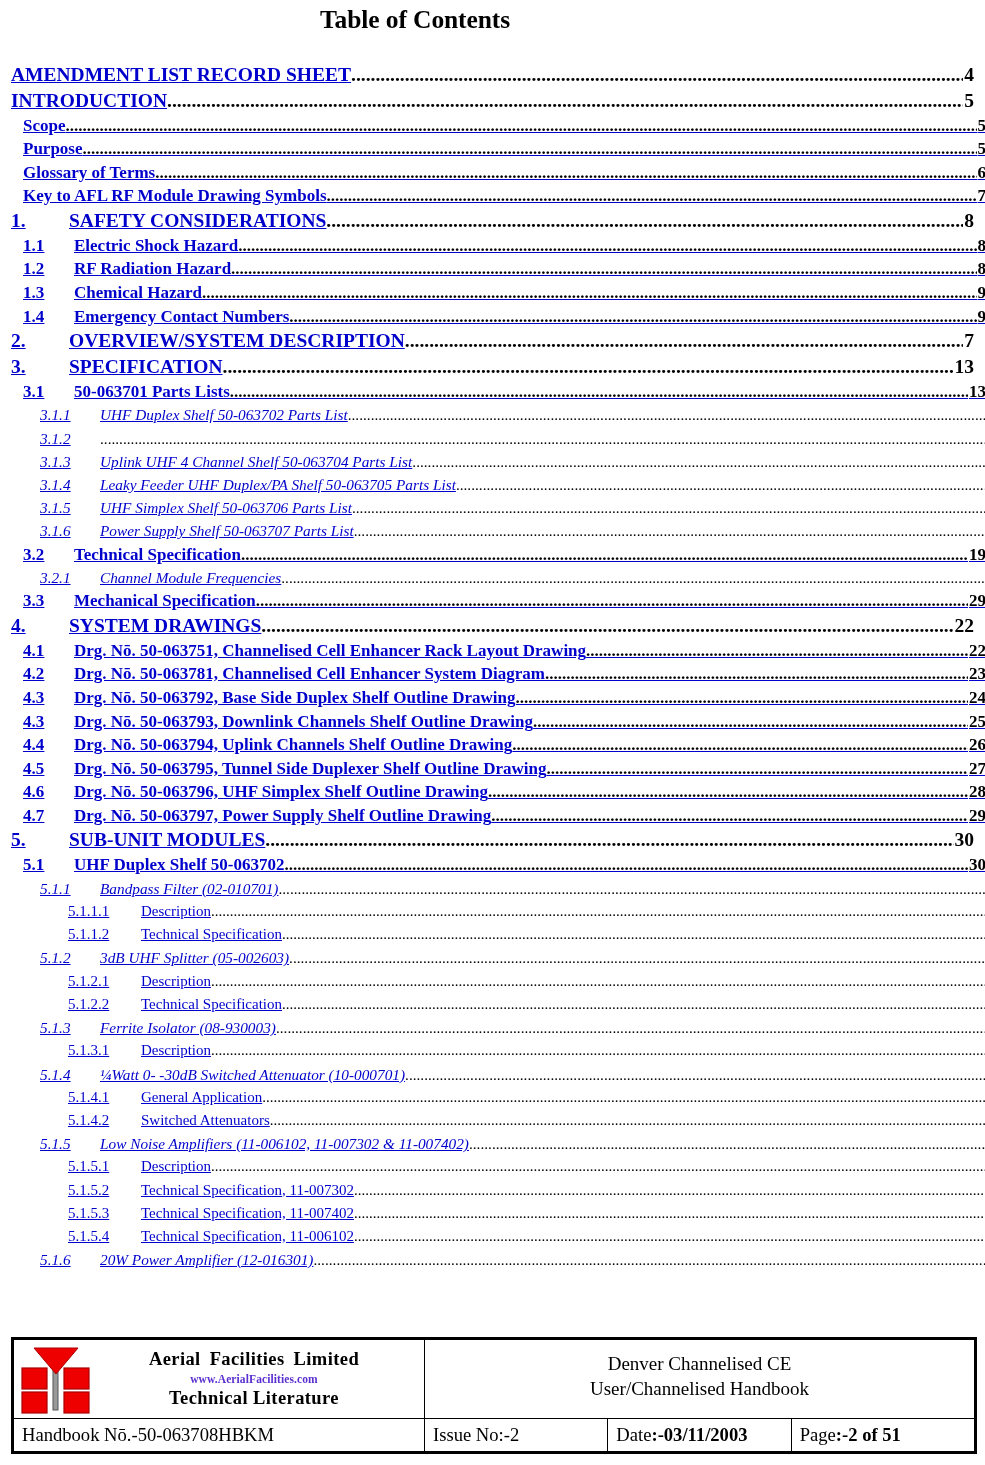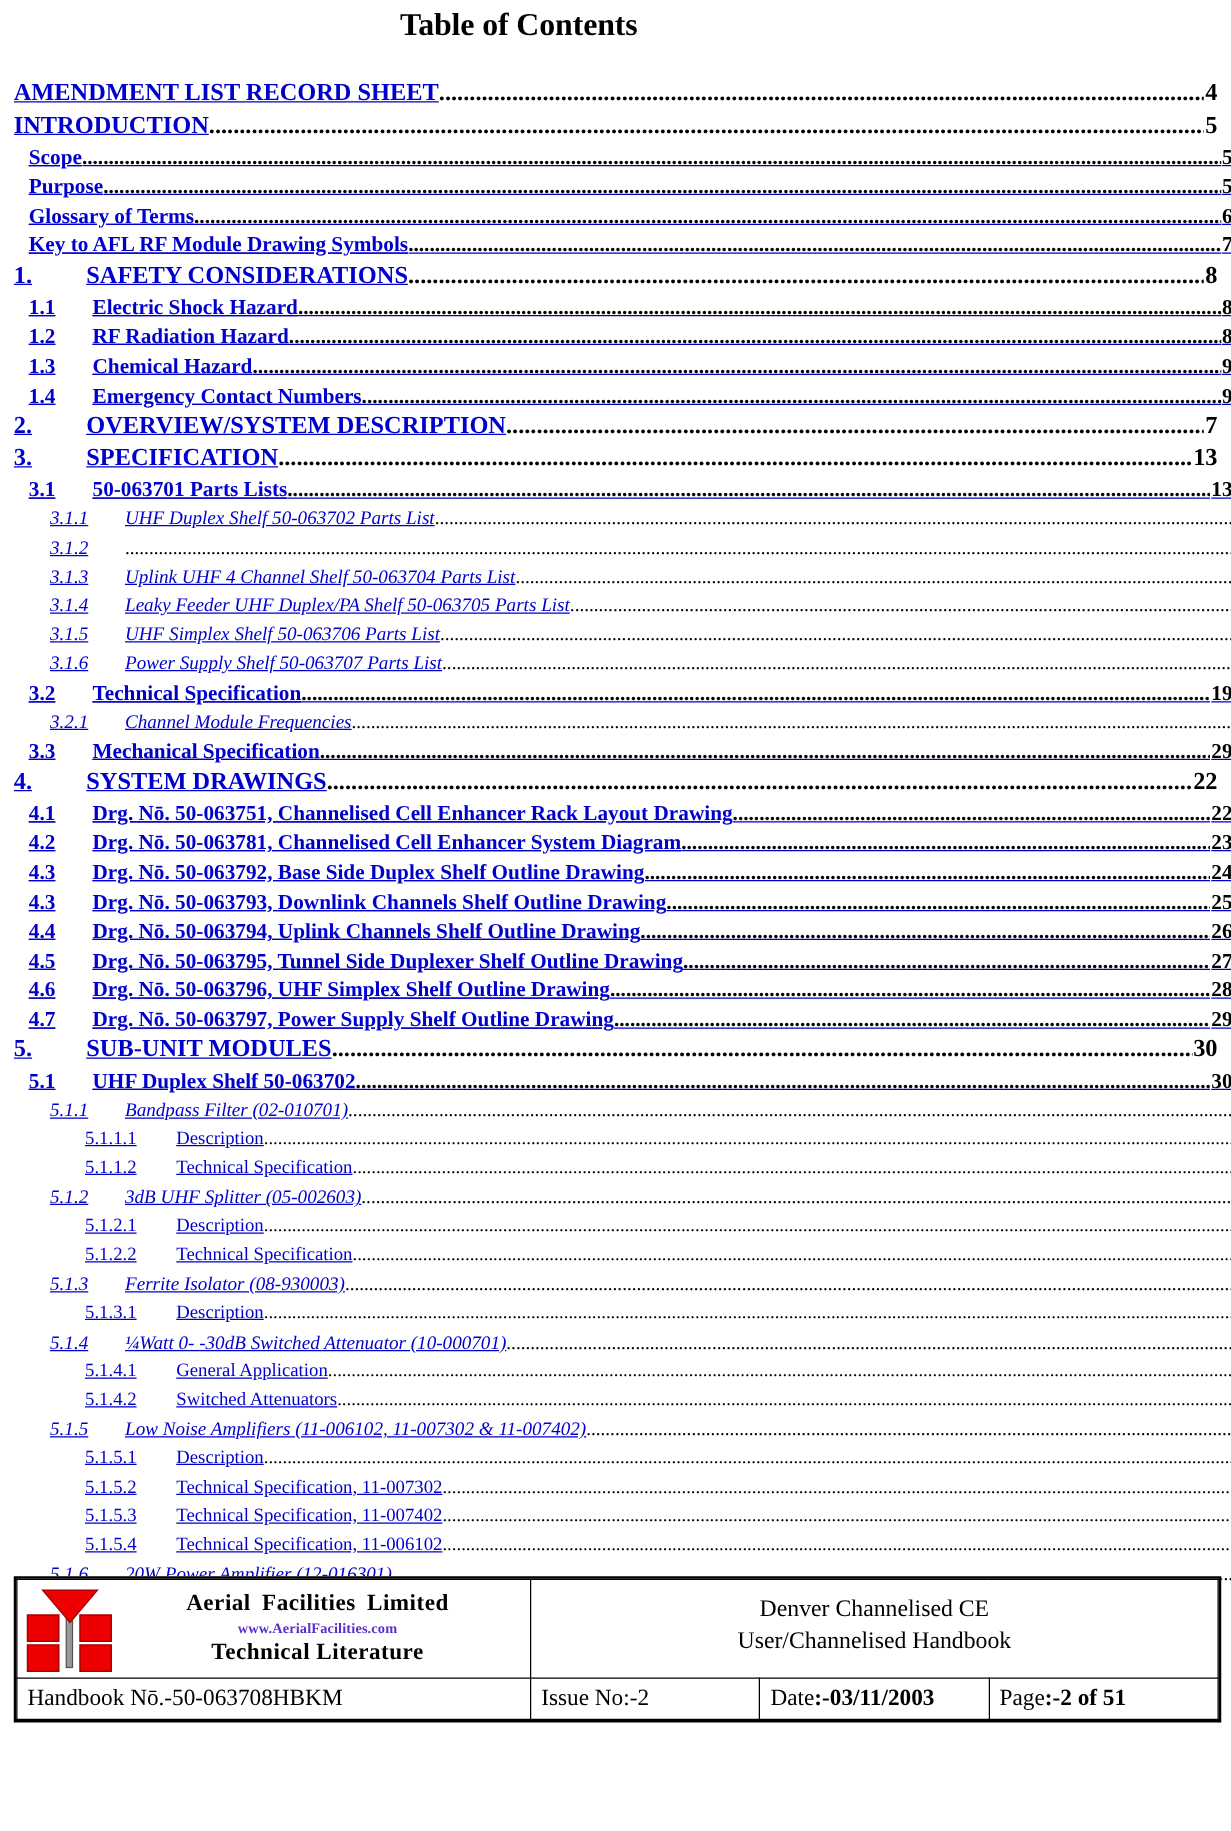--- a/index.html
+++ b/index.html
@@ -116,21 +116,21 @@
     font-weight: normal;
     line-height: 23.2px;
     padding-left: 57px;
   }
   .lvl4 .num { width: 73px; }
 
   
   .footer {
     position: absolute;
     left: 11px;
-    top: 1261px;
+    top: 1337px;
     width: 962px;
     border: 2px solid #000;
     border-collapse: collapse;
     background: #fff;
   }
   .footer table {
     border-collapse: collapse;
     width: 100%;
     table-layout: fixed;
   }

